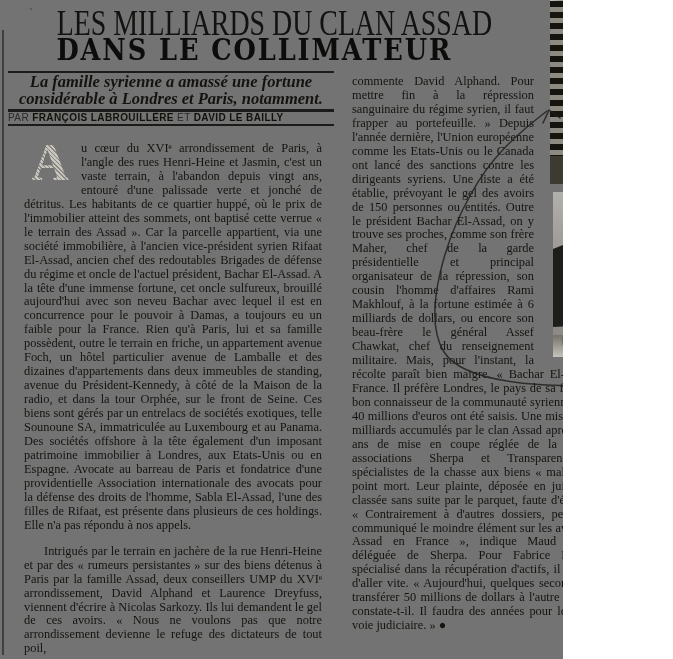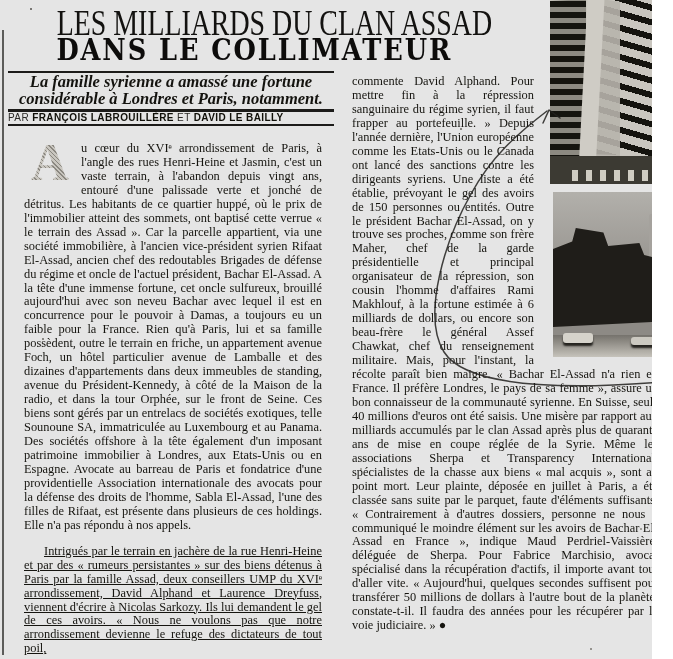--- a/index.html
+++ b/index.html
@@ -1,19 +1,19 @@
 <!DOCTYPE html>
 <html><head>
 <meta charset="utf-8">
 <style>
   html,body{margin:0;padding:0;}
   .page{
     position:relative;
-    width:652px;height:659px;
-    background:#e5e5e5;
+    width:563px;height:659px;
+    background:#737373;
     overflow:hidden;
     font-family:"Liberation Serif","DejaVu Serif",serif;
     color:#181715;
   }
   
   .scan-edge{position:absolute;left:2px;top:30px;width:2px;height:625px;background:#2e2d2b;opacity:.75;}
   .specks{position:absolute;left:30px;top:8px;width:2px;height:2px;background:#55524e;border-radius:50%;
     box-shadow:430px 120px 0 #6a6762, 300px 4px 0 #7a7772, 12px 330px 0 #6a6762, 560px 640px 0 #7a7772,
                40px 600px 0 #8a8781, 250px 652px 0 #6a6762, 330px 460px 0 #9a978f, 610px 520px 0 #8a8781;}
   
@@ -34,21 +34,21 @@
     font-style:italic;font-weight:600;font-size:16.5px;line-height:16.5px;
     text-align:center;color:#14130f;}
   .byline{position:absolute;left:8px;top:112px;width:326px;
     font-family:"Liberation Sans","DejaVu Sans",sans-serif;font-size:10px;
     letter-spacing:.4px;color:#2a2926;white-space:nowrap;}
   .byline b{font-weight:bold;color:#111009;}
   
   .col{position:absolute;text-align:justify;font-size:12.4px;line-height:13.95px;color:#15140f;}
   .col p{margin:12px;}
   .col-left{left:12px;top:130px;width:322px;height:528px;overflow:hidden;}
-  .col-left .p2{text-indent:20px;text-decoration:underline;}
+  .col-left .p2{text-indent:20px;}
   .col-right{left:340px;top:63px;width:330px;height:596px;overflow:hidden;}
   .photo-float{float:right;width:130px;height:297px;margin-left:6px;}
   .dropcap{float:left;font-size:52px;line-height:40px;font-weight:bold;
     width:52px;height:42px;margin:1px 5px 0 0;text-align:center;
     color:#98958f;
     background:repeating-linear-gradient(45deg,#8a8780 0 1px,#c9c6bf 1px 3px);
     -webkit-background-clip:text;background-clip:text;-webkit-text-fill-color:transparent;}
   
   .photo1{position:absolute;left:550px;top:0;width:123px;height:184px;background:#c7c4bd;overflow:hidden;}
   .p1-left{position:absolute;left:0;top:0;width:36px;height:160px;

